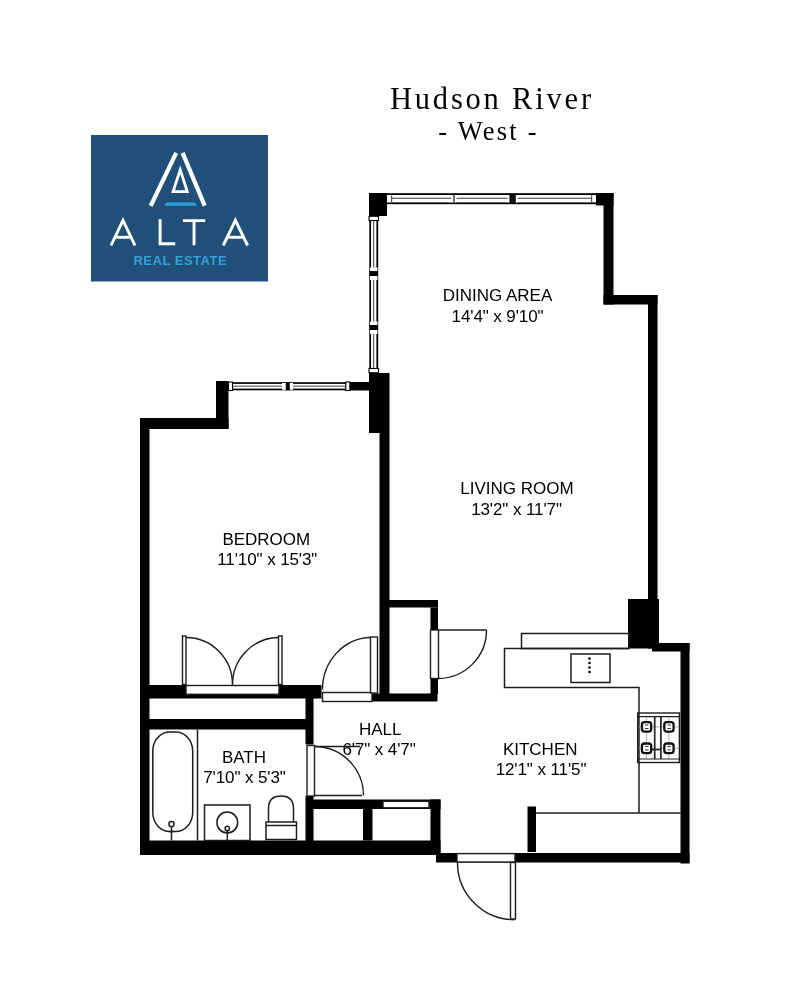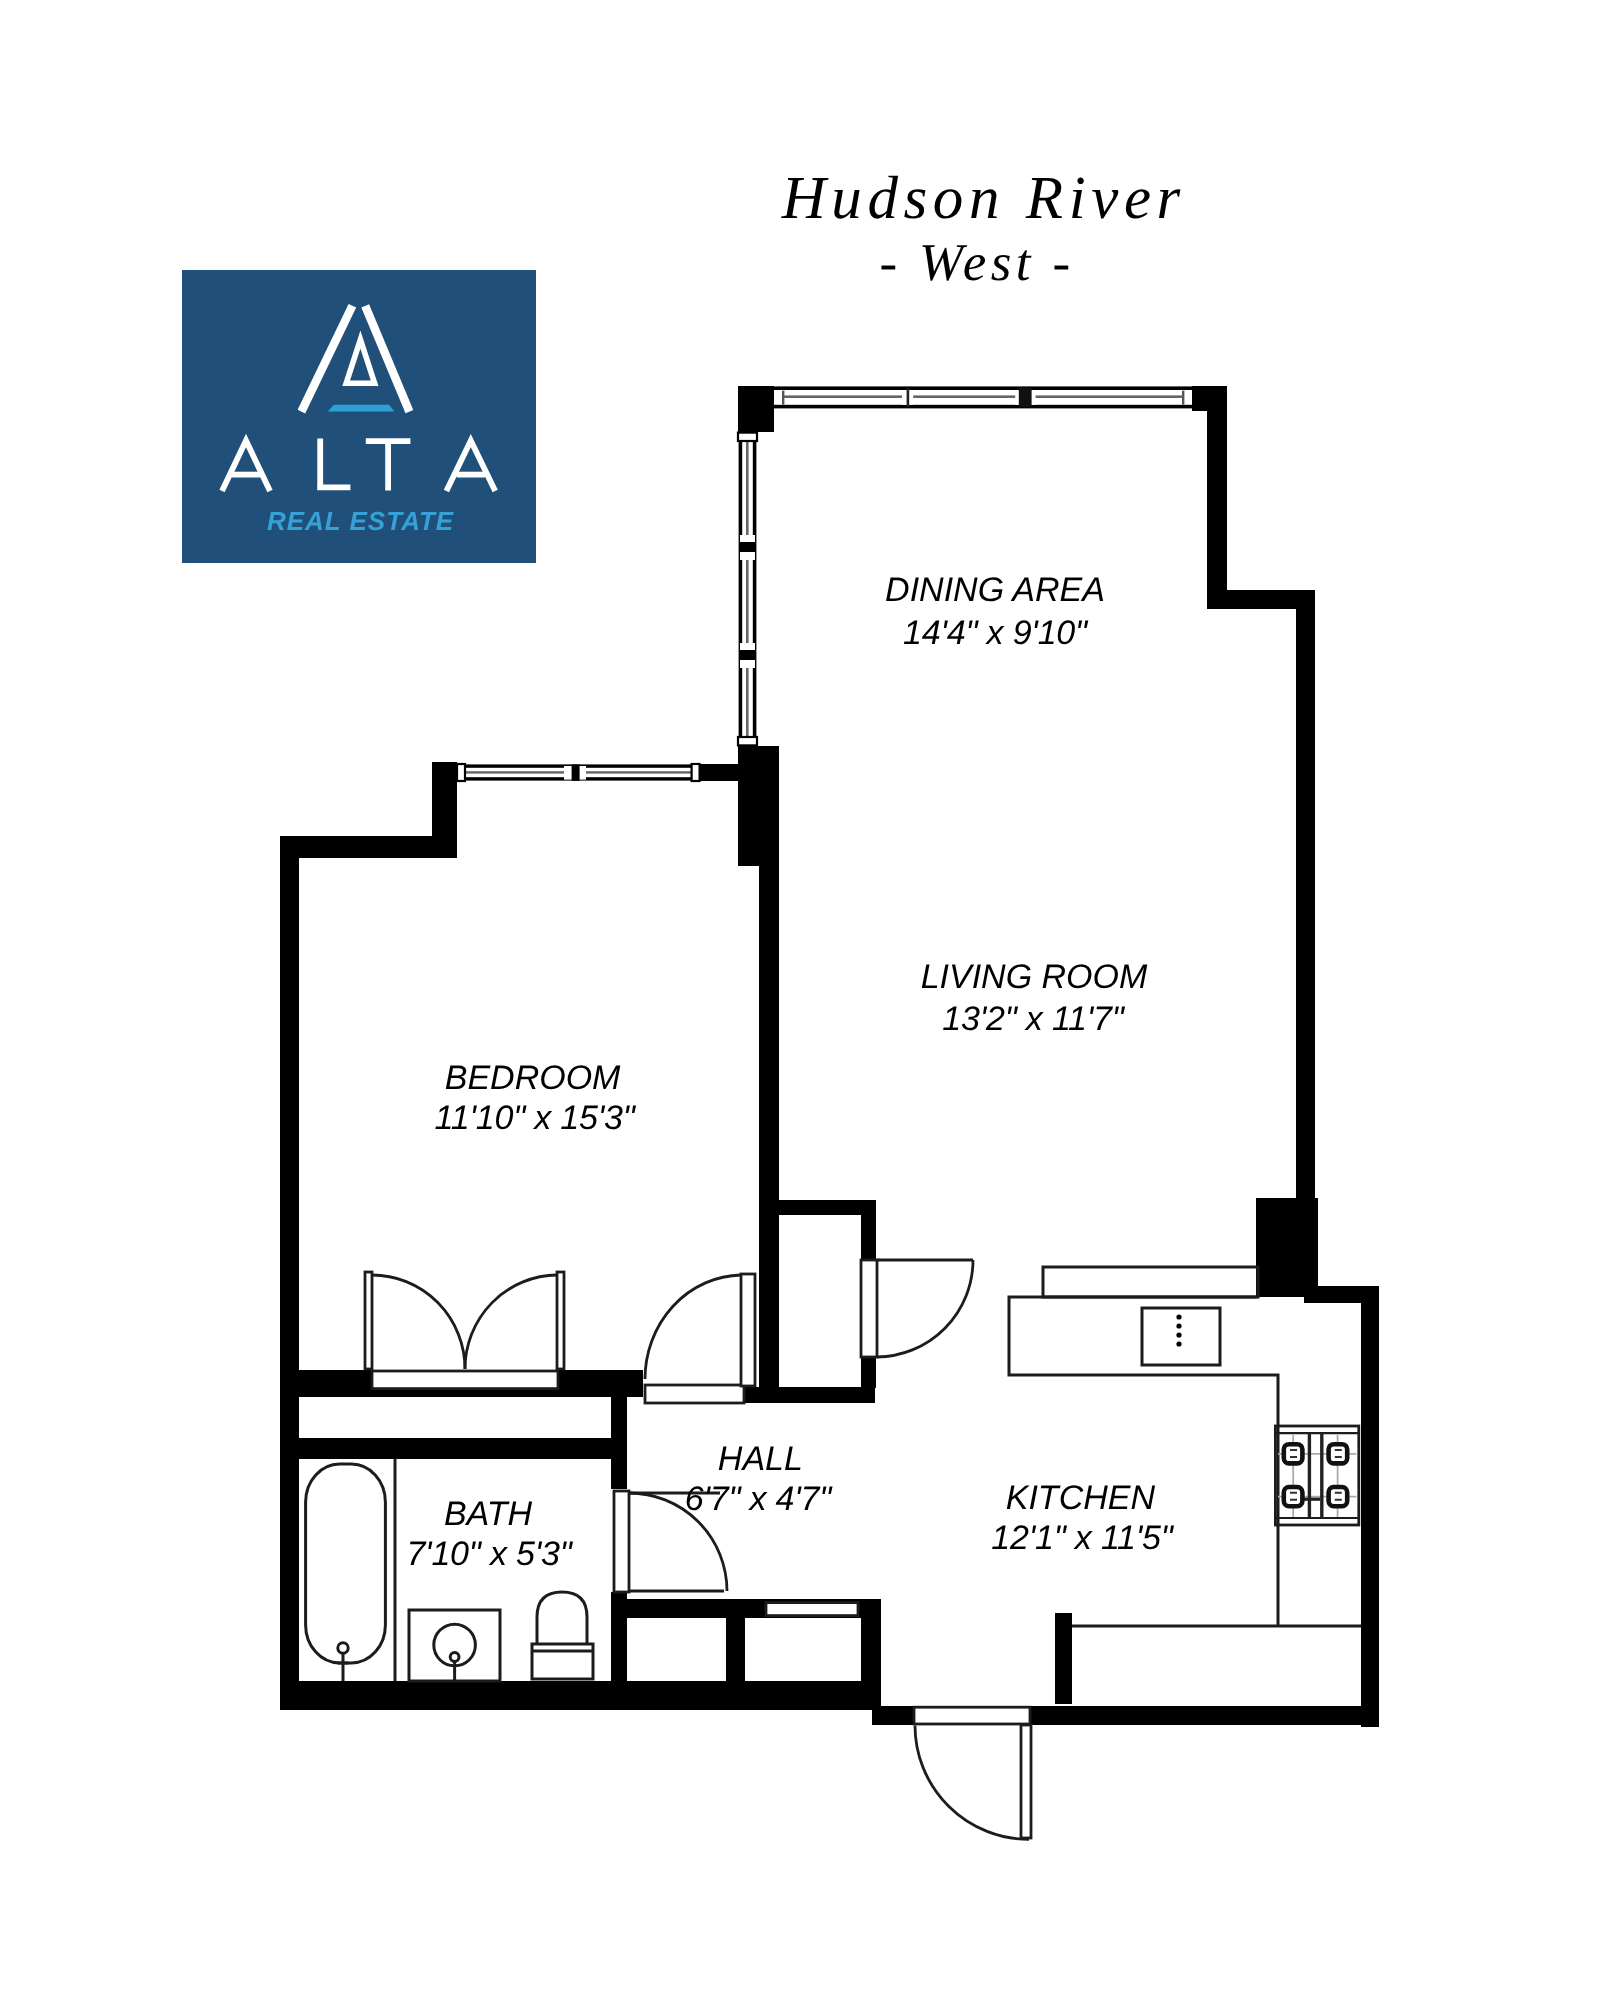--- a/index.html
+++ b/index.html
@@ -1,16 +1,16 @@
 <!DOCTYPE html>
 <html><head>
 <meta charset="utf-8">
 <style>
   html,body{margin:0;padding:0;background:#fff;}
-  #page{position:relative;width:802px;height:1000px;background:#fff;overflow:hidden;font-style:italic;}
+  #page{position:relative;width:802px;height:1000px;background:#fff;overflow:hidden;}
   svg{position:absolute;top:0;left:0;}
   text{font-family:"Liberation Sans", sans-serif;}
   .ttl{font-family:"Liberation Serif", serif;}
   .lbl{font-size:17px;letter-spacing:0px;fill:#000;}
   .dim{font-size:17px;letter-spacing:-0.1px;fill:#000;}
 </style>
 </head>
 <body>
 <div id="page">
 <svg width="802" height="1000" viewBox="0 0 802 1000">

